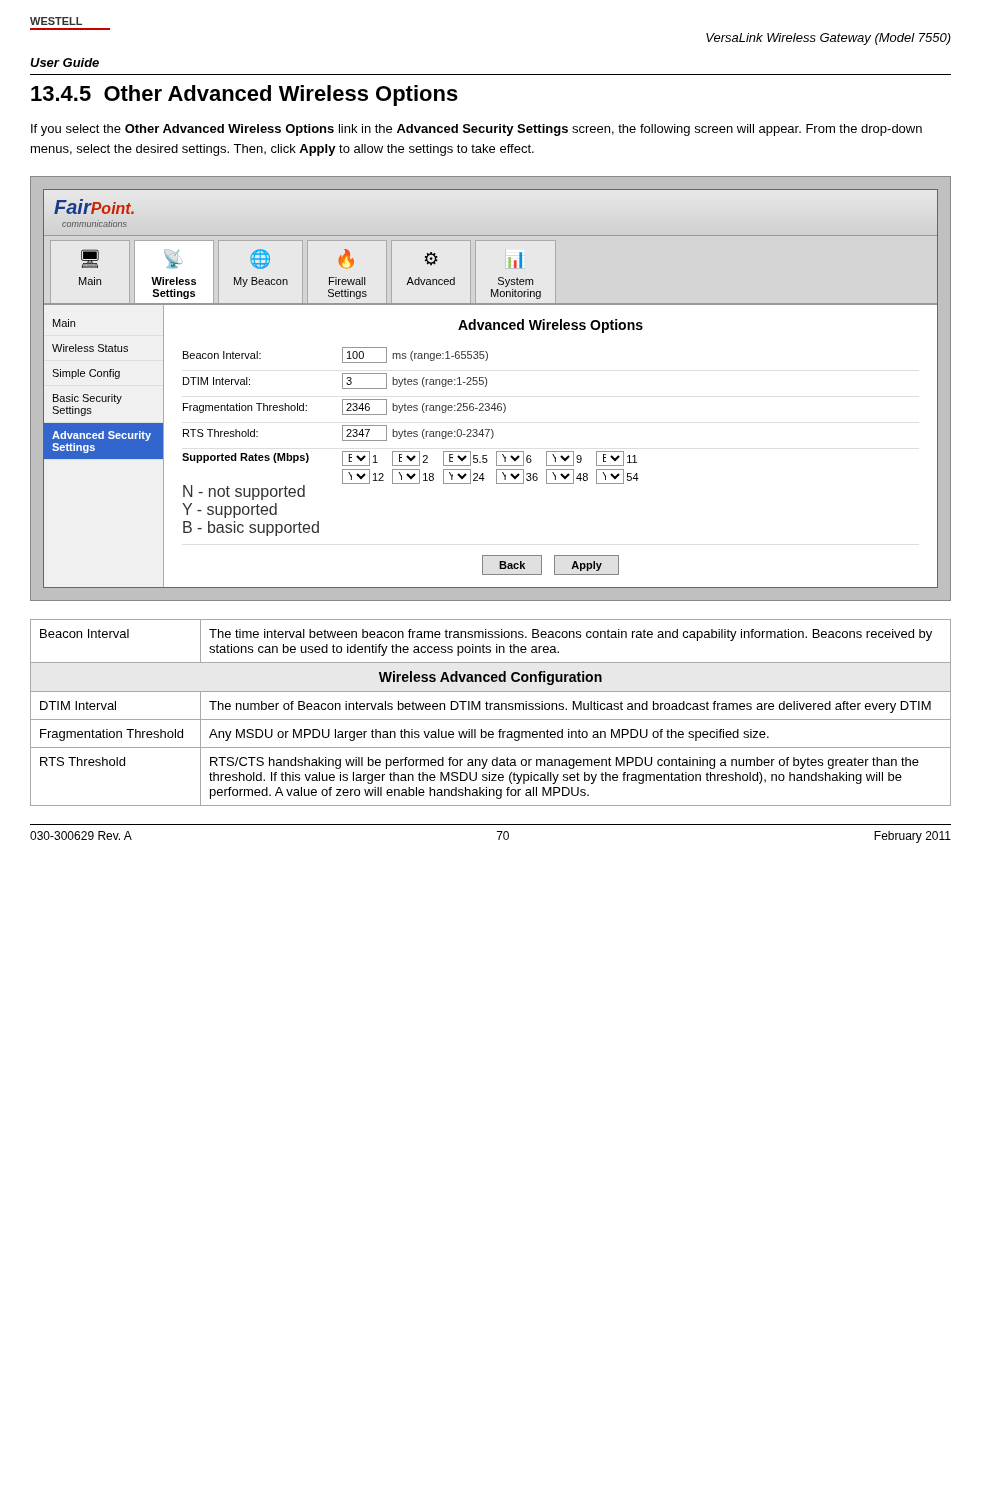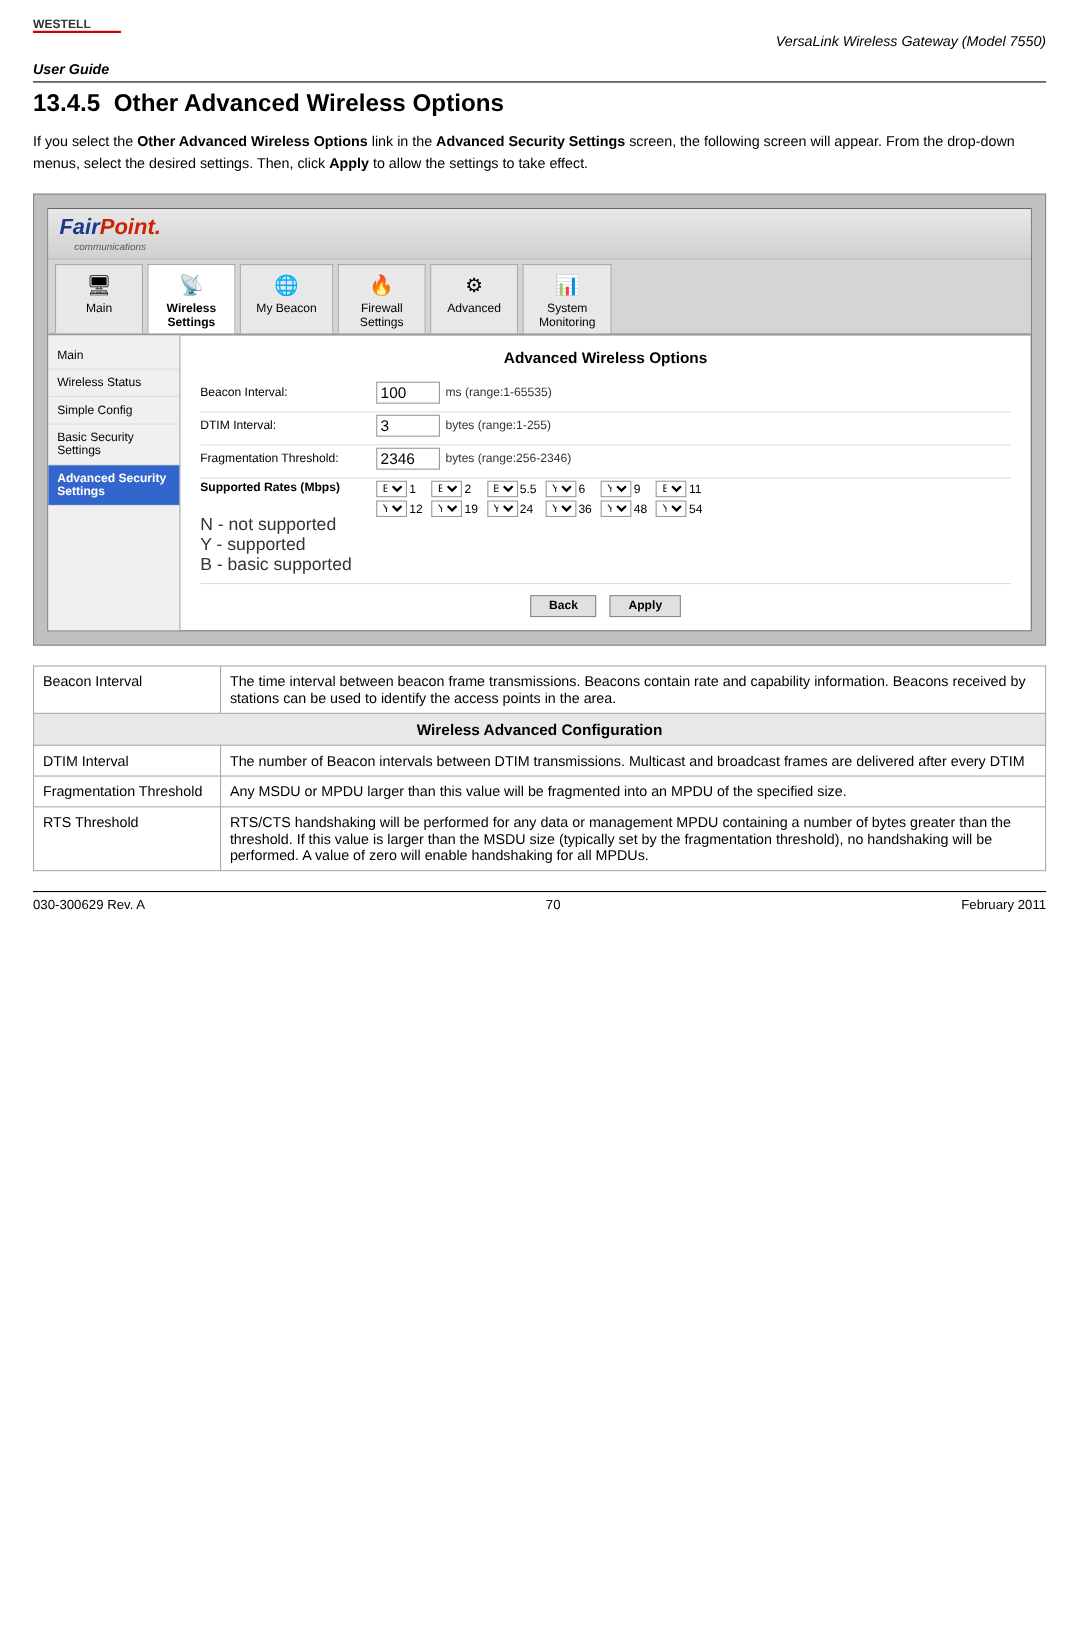--- a/index.html
+++ b/index.html
@@ -137,22 +137,22 @@
       border-bottom: 1px solid #ddd;
       padding-bottom: 7px;
     }
     .form-label {
       width: 160px;
       font-size: 11px;
     }
     .form-input {
       border: 1px solid #999;
       padding: 1px 3px;
-      font-size: 14px;
-      width: 58px;
+      font-size: 11px;
+      width: 45px;
       margin-right: 5px;
     }
     .form-hint {
       font-size: 11px;
       color: #333;
     }
     
     .rates-row {
       display: flex;
       align-items: flex-start;
@@ -271,21 +271,21 @@
 
   <div class="intro-text">
     If you select the <strong>Other Advanced Wireless Options</strong> link in the <strong>Advanced Security Settings</strong> screen, the following screen will appear. From the drop-down menus, select the desired settings. Then, click <strong>Apply</strong> to allow the settings to take effect.
   </div>
 
   <div class="screenshot-box">
     <div class="router-ui">
 
       <div class="router-header">
         <div class="fp-logo">
-          <span style="font-size:20px; font-style:italic; font-weight:bold; color:#1a3a8a;">Fair</span><span style="font-size:20px; font-style:italic; font-weight:bold; color:#cc2200;text-align:center;">Point.</span>
+          <span style="font-size:20px; font-style:italic; font-weight:bold; color:#1a3a8a;">Fair</span><span style="font-size:16px; font-style:italic; font-weight:bold; color:#cc2200;text-align:center;">Point.</span>
           <span class="fp-comm">communications</span>
         </div>
       </div>
 
       <div class="router-nav">
         <div class="nav-item">
           <div class="nav-icon">🖥</div>
           <span>Main</span>
         </div>
         <div class="nav-item active">
@@ -334,20 +334,25 @@
             <input class="form-input" type="text" value="3" style="">
             <span class="form-hint">bytes (range:1-255)</span>
           </div>
 
           <div class="form-row">
             <div class="form-label">Fragmentation Threshold:</div>
             <input class="form-input" type="text" value="2346" style="">
             <span class="form-hint">bytes (range:256-2346)</span>
           </div>
 
+          <div class="form-row">
+            <div class="form-label">RTS Threshold:</div>
+            <input class="form-input" type="text" value="2347" style="">
+            <span class="form-hint">bytes (range:0-2347)</span>
+          </div>
 
           <div class="rates-row">
             <div class="rates-label">
               <div class="rates-label-title">Supported Rates (Mbps)</div>
               <div class="rates-label-desc">N - not supported<br>Y - supported<br>B - basic supported</div>
             </div>
             <div class="rates-grid">
 
               <div class="rate-cell">
                 <select class="rate-select"><option>B</option><option>Y</option><option>N</option></select>
@@ -373,21 +378,21 @@
               <div class="rate-cell">
                 <select class="rate-select"><option>B</option><option>Y</option><option>N</option></select>
                 <span>11</span>
               </div>
               <div class="rate-cell">
                 <select class="rate-select"><option>Y</option><option>B</option><option>N</option></select>
                 <span>12</span>
               </div>
               <div class="rate-cell">
                 <select class="rate-select"><option>Y</option><option>B</option><option>N</option></select>
-                <span>19</span>
+                <span>18</span>
               </div>
 
               <div class="rate-cell">
                 <select class="rate-select"><option>Y</option><option>B</option><option>N</option></select>
                 <span>24</span>
               </div>
               <div class="rate-cell">
                 <select class="rate-select"><option>Y</option><option>B</option><option>N</option></select>
                 <span>36</span>
               </div>

